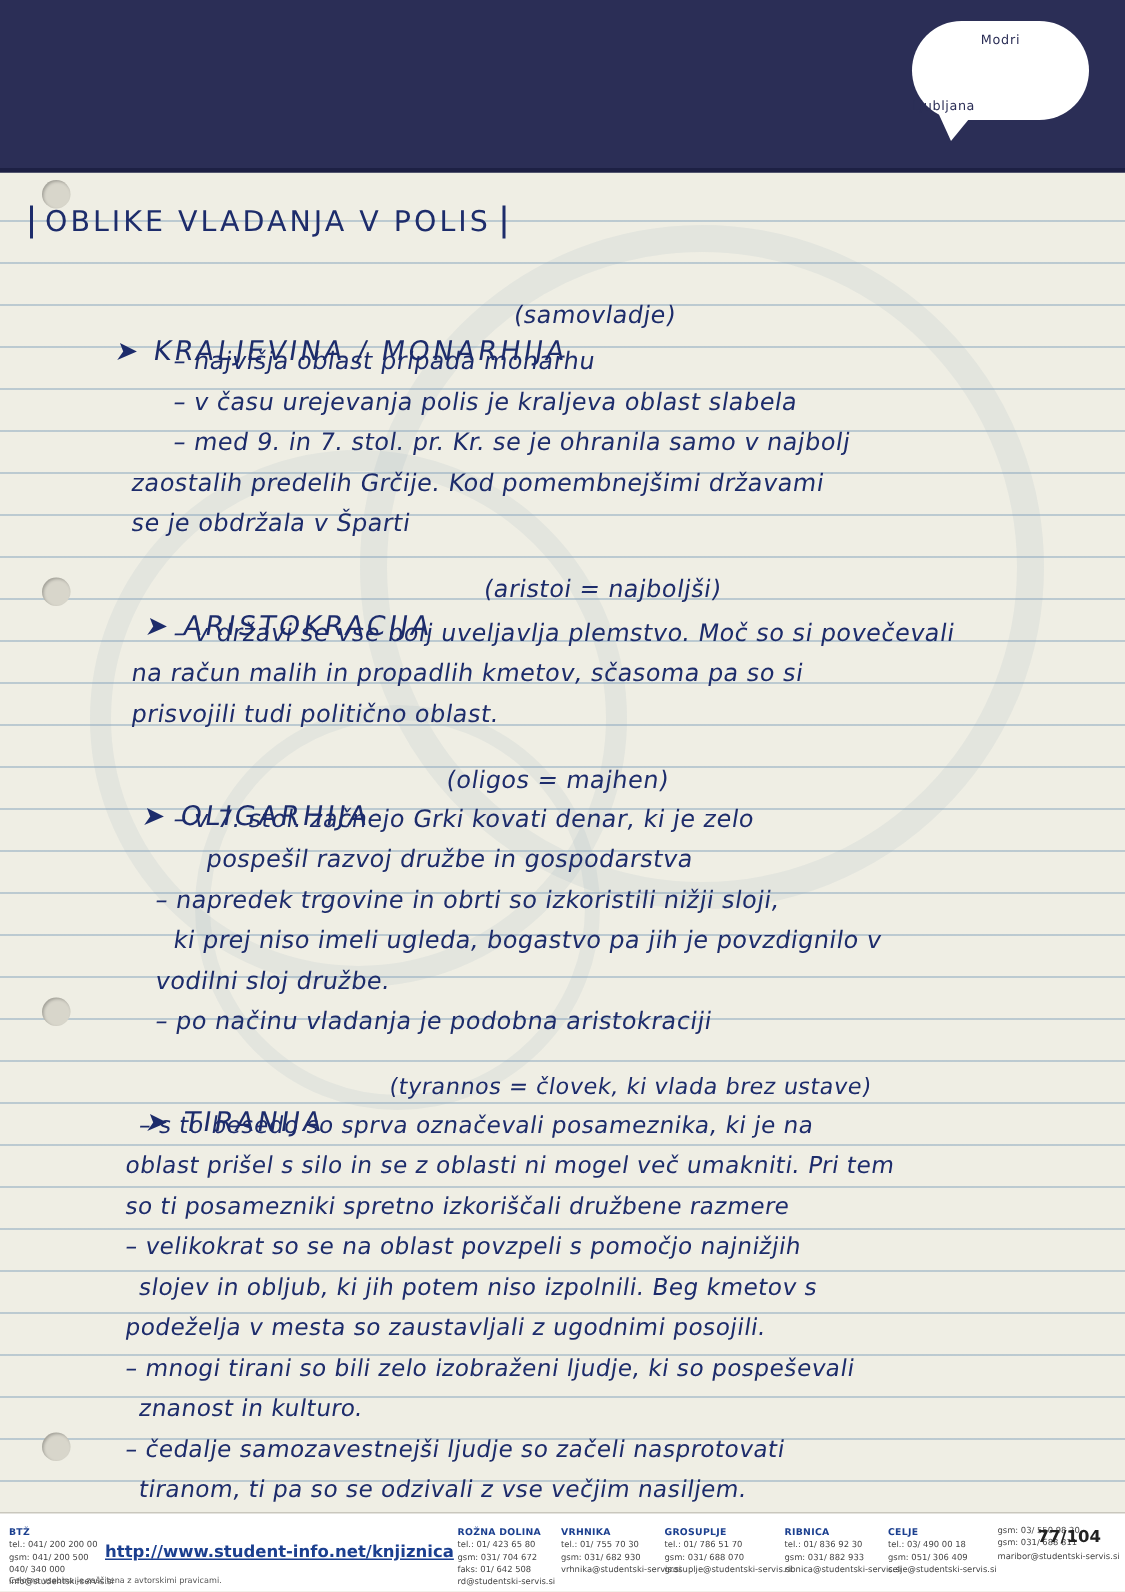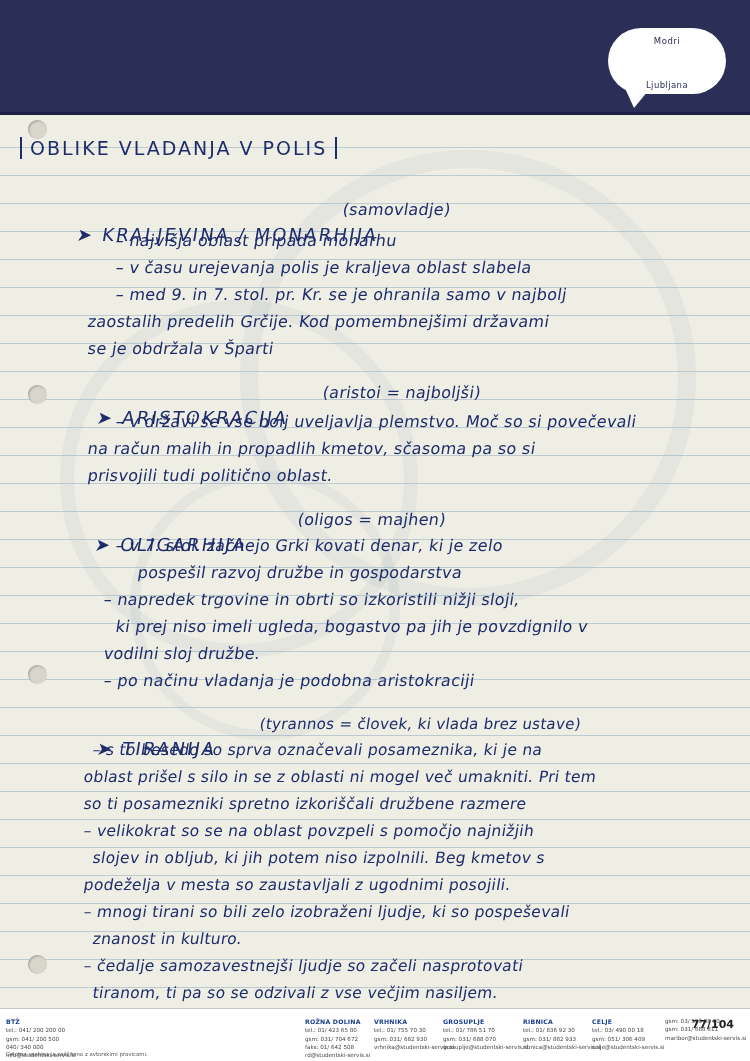--- a/index.html
+++ b/index.html
@@ -45,38 +45,38 @@
     background:#2b2e56;
     color:#fff;
     border-bottom:3px solid #1d2044;
   }
   .header .addr{
     position:absolute;left:26px;top:28px;
     font-size:13.5px;font-weight:bold;line-height:1.55;
     letter-spacing:.2px;
   }
   .logo{
-    position:absolute;right:22px;top:28px;width:120px;height:86px;
+    position:absolute;right:22px;top:14px;width:120px;height:86px;
   }
   .logo .bubble{
     position:absolute;left:0;top:0;width:118px;height:66px;
     background:#fff;border-radius:34px;
   }
   .logo .tail{
     position:absolute;left:16px;top:58px;width:0;height:0;
     border-left:10px solid transparent;
     border-right:18px solid transparent;
     border-top:22px solid #fff;
   }
   .logo .l1{position:absolute;left:0;top:8px;width:118px;text-align:center;
     color:#2b2e56;font-size:8.5px;letter-spacing:.5px;}
   .logo .l2{position:absolute;left:0;top:18px;width:118px;text-align:center;
     color:#2b2e56;font-size:19px;font-style:italic;font-weight:bold;
     font-family:"DejaVu Serif", serif;line-height:1.0;}
-  .logo .l3{position:absolute;left:0;top:52px;width:118px;text-align:center;
+  .logo .l3{position:absolute;left:0;top:52px;width:118px;
     color:#2b2e56;font-size:8.5px;letter-spacing:.4px;}
 
   
   .hole{
     position:absolute;left:28px;width:19px;height:19px;border-radius:50%;
     background:#d8d6cb;box-shadow:inset 1px 1px 2px rgba(0,0,0,.25);
   }
   .h1{top:120px}.h2{top:385px}.h3{top:665px}.h4{top:955px}
 
   
@@ -240,17 +240,18 @@
       <div class="fl">gsm: 051/ 306 409</div>
       <div class="fl">celje@studentski-servis.si</div>
     </div>
     <div class="fcol" style="left:665px;">
       <div class="ct"></div>
       <div class="fl">gsm: 03/ 550 98 20</div>
       <div class="fl">gsm: 031/ 688 811</div>
       <div class="fl">maribor@studentski-servis.si</div>
     </div>
 
+    <a class="flink" href="#">http://www.student-info.net/knjiznica</a>
     <div class="pageno">77/104</div>
     <div class="fnote">Celotna vsebina je zaščitena z avtorskimi pravicami.</div>
   </div>
 
 </div>
 
 </body></html>

